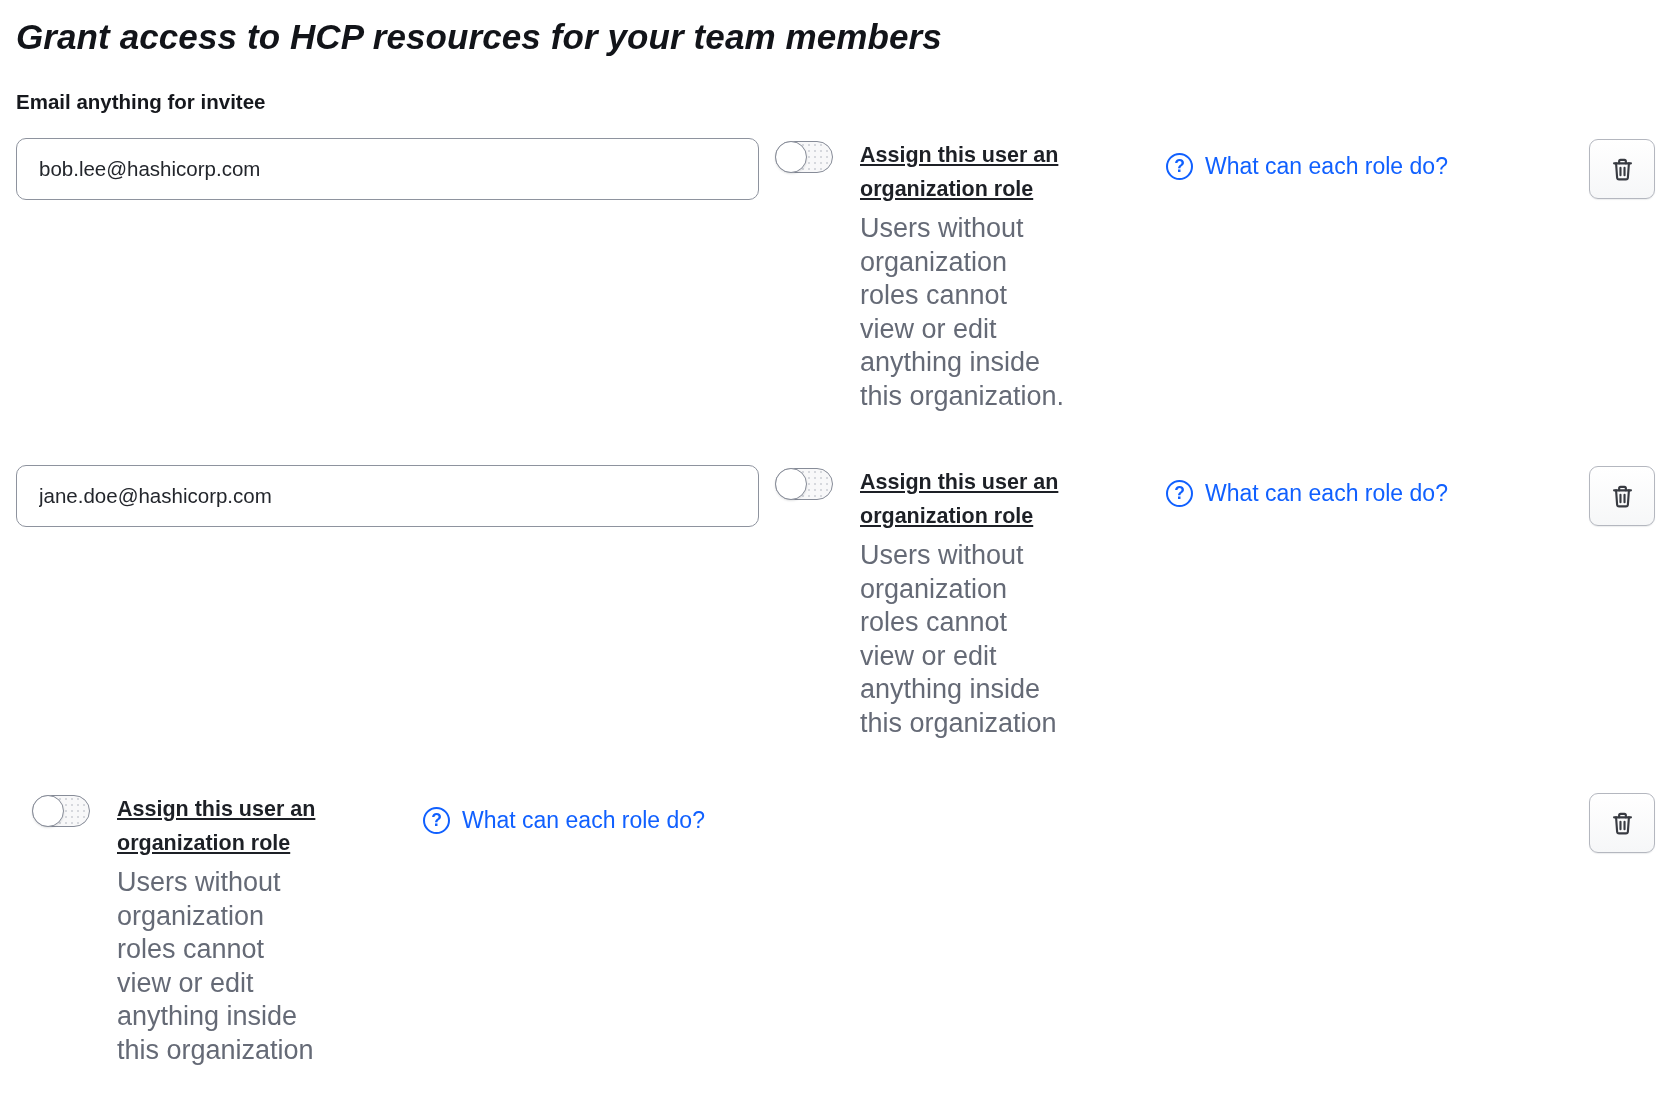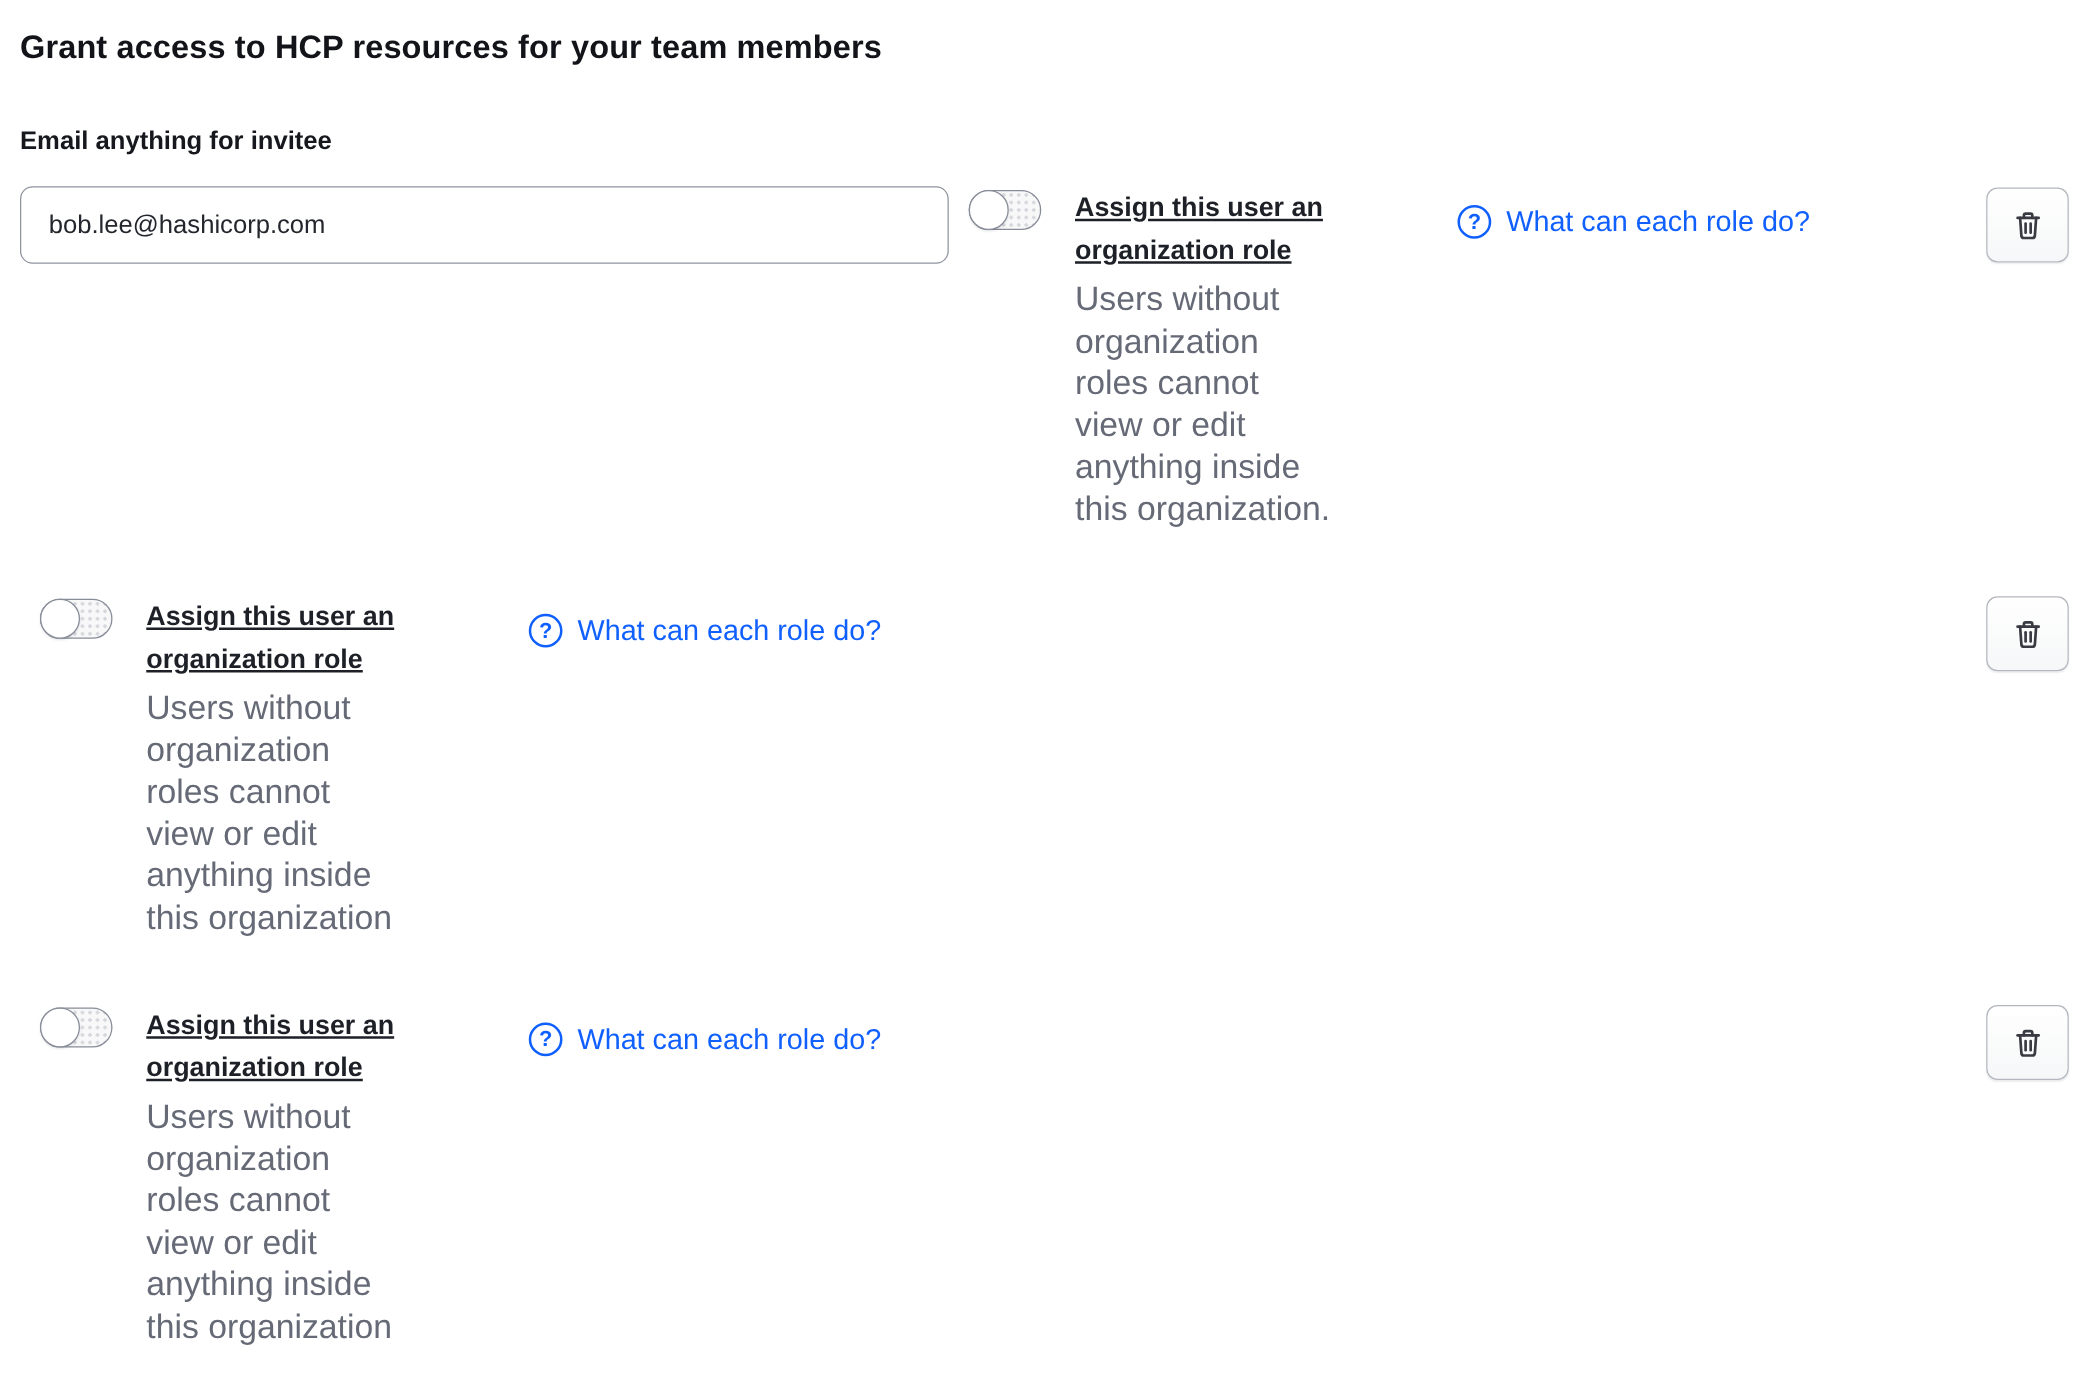--- a/index.html
+++ b/index.html
@@ -5,23 +5,24 @@
   * { box-sizing: border-box; margin: 0; padding: 0; }
   html, body {
     width: 1672px; height: 1106px;
     background: #ffffff;
     font-family: "Liberation Sans", "DejaVu Sans", sans-serif;
     overflow: hidden;
   }
   .content { padding: 20px 17px 0 16px; }
 
   .page-title {
-    font-size: 26px; font-weight: 700; color: #121419;
+    font-size: 35px; font-weight: 700; color: #121419;
     line-height: 34px; letter-spacing: .1px;
-    margin-bottom: 47px;
+    margin-bottom: 36px;
+    font-style: italic;
   }
   .email-label {
     font-size: 20.5px; font-weight: 700; color: #16181d;
     line-height: 24px; margin-bottom: 24px;
   }
 
   .invite-row {
     display: flex; align-items: flex-start;
     margin-bottom: 52px;
   }
@@ -136,20 +137,21 @@
         <path d="M4.5 6.5 h15"></path>
         <path d="M9 6.5 V4.8 a1.3 1.3 0 0 1 1.3 -1.3 h3.4 a1.3 1.3 0 0 1 1.3 1.3 V6.5"></path>
         <path d="M6.3 6.5 l0.9 12.6 a1.8 1.8 0 0 0 1.8 1.7 h6 a1.8 1.8 0 0 0 1.8 -1.7 l0.9 -12.6"></path>
         <path d="M10.2 10.5 v6.5"></path>
         <path d="M13.8 10.5 v6.5"></path>
       </svg>
     </button>
   </div>
 
   <div class="invite-row">
+    <input class="email-input" type="text" value="jane.doe@hashicorp.com" style="">
     <div class="toggle" role="switch" aria-checked="false">
       <div class="toggle-knob"></div>
     </div>
     <div class="role-col">
       <div class="role-label">Assign this user an organization role</div>
       <div class="role-helper">Users without organization roles cannot view or edit anything inside this organization</div>
     </div>
     <a class="help-link">
       <span class="help-icon">?</span>
       <span>What can each role do?</span>

